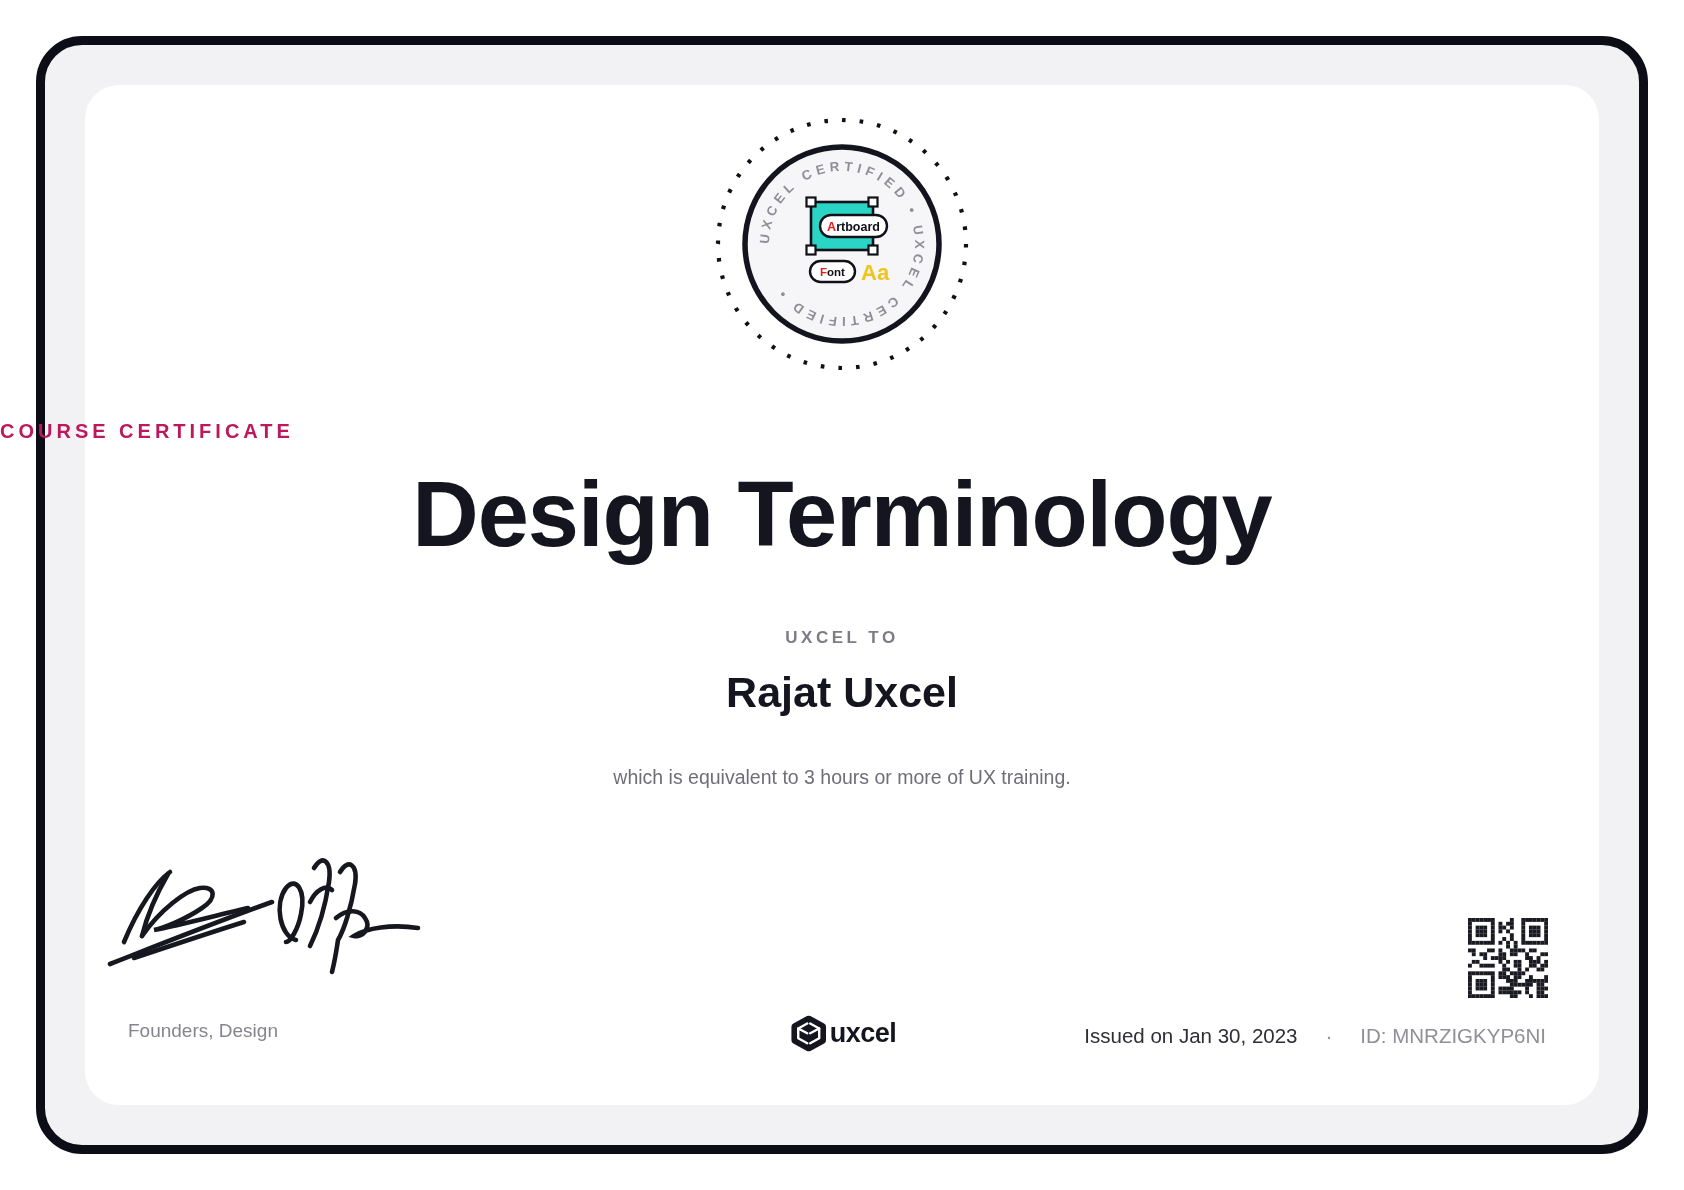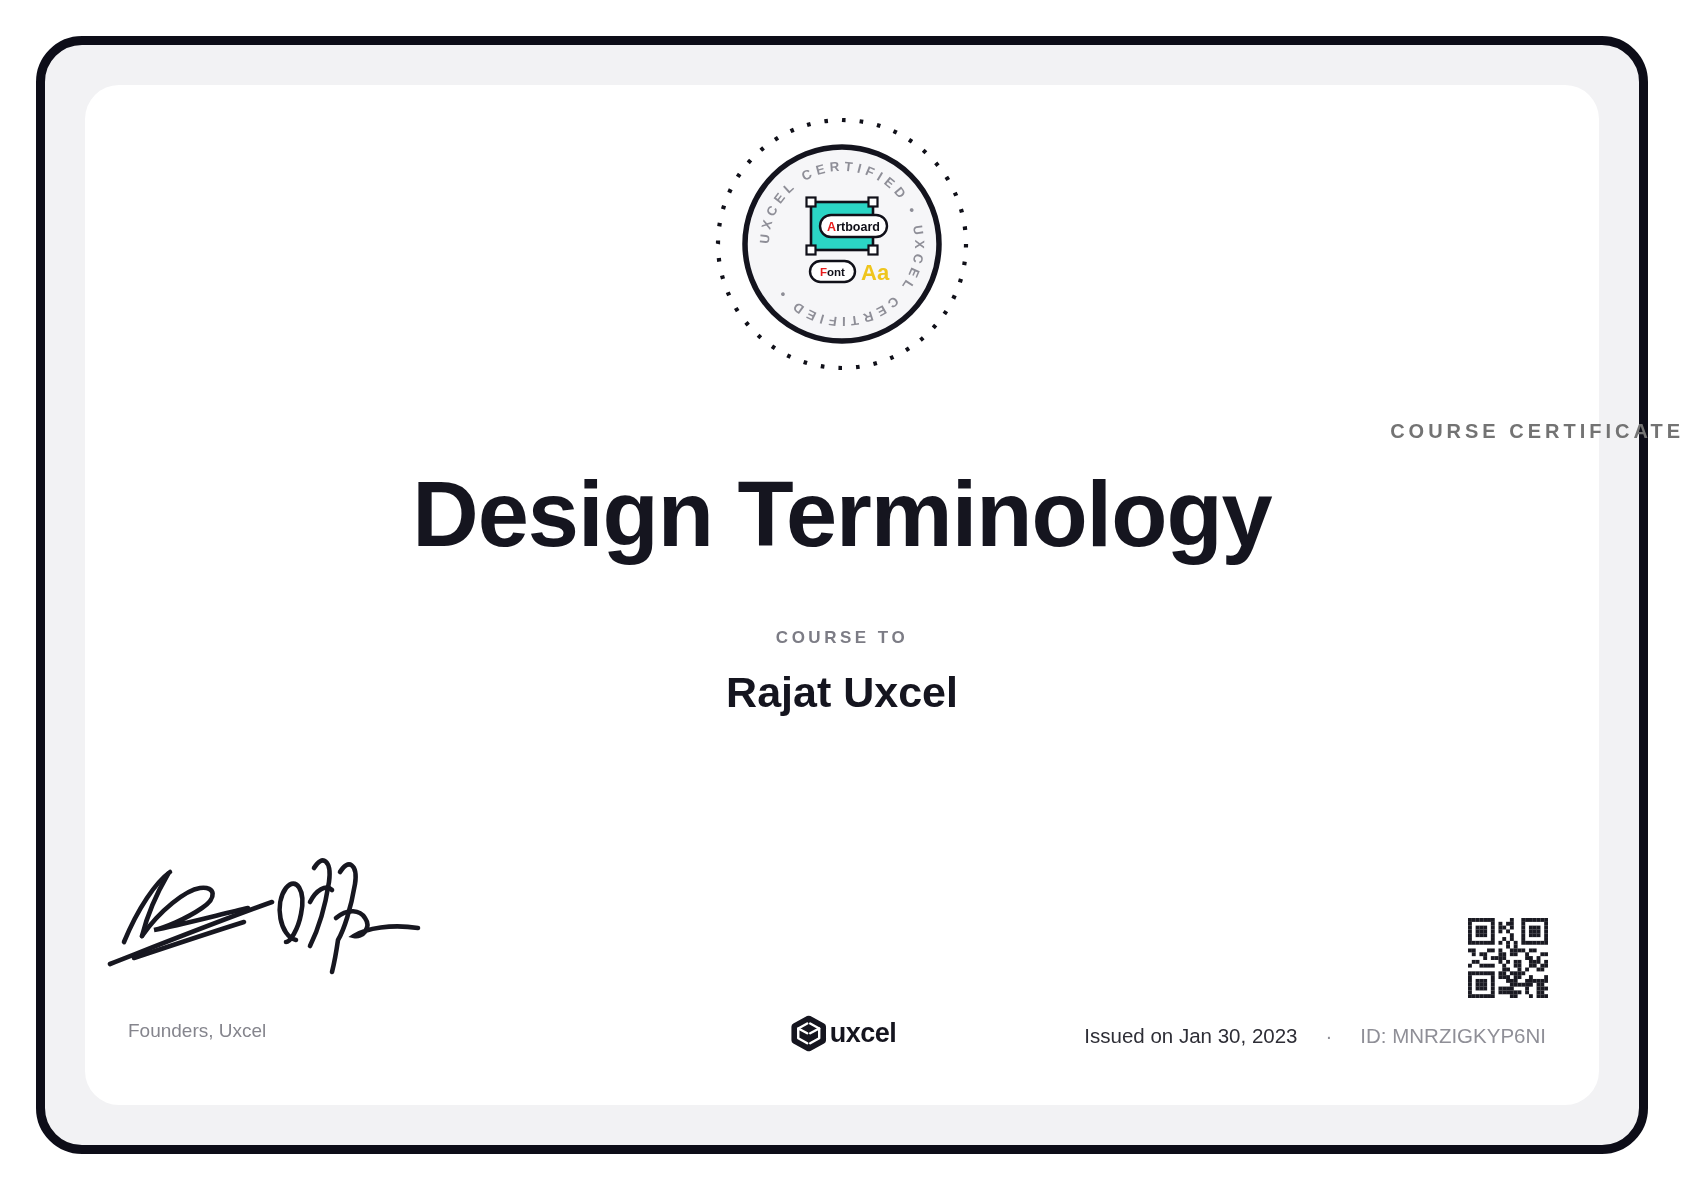--- a/index.html
+++ b/index.html
@@ -10,22 +10,22 @@
   .card{
     position:absolute;left:36px;top:36px;right:36px;bottom:36px;
     border:9px solid #0D0D18;border-radius:46px;background:#F2F2F4;
   }
   .panel{
     position:absolute;left:40px;top:40px;right:40px;bottom:40px;
     background:#ffffff;border-radius:34px;
   }
   .badge-wrap{position:absolute;left:712px;top:114px;width:260px;height:260px;}
   .eyebrow{
-    position:absolute;left:0;top:420px;width:100%;text-align:right;
-    font-size:20px;font-weight:bold;letter-spacing:4px;color:#737373;
+    position:absolute;left:0;top:420px;width:100%;text-align:left;
+    font-size:20px;font-weight:bold;letter-spacing:4px;color:#be185d;
   }
   .title{
     position:absolute;left:0;top:462px;width:100%;text-align:center;
     font-size:92px;font-weight:800;letter-spacing:-1px;color:#15151F;
   }
   .issued-to{
     position:absolute;left:0;top:628px;width:100%;text-align:center;
     font-size:17px;font-weight:bold;letter-spacing:3.5px;color:#7C7C85;
   }
   .name{
@@ -81,24 +81,25 @@
       <text x="141.5" y="116.5" text-anchor="middle" font-size="12.5" font-weight="bold"><tspan fill="#E81C1C">A</tspan><tspan fill="#101019">rtboard</tspan></text>
       <rect x="98" y="147" width="45" height="21" rx="10.5" fill="#ffffff" stroke="#101019" stroke-width="2.4"></rect>
       <text x="120.5" y="162" text-anchor="middle" font-size="11.5" font-weight="bold"><tspan fill="#E81C1C">F</tspan><tspan fill="#101019">ont</tspan></text>
       <text x="149" y="165.5" font-size="22" font-weight="800" fill="#EFC51D">Aa</text>
     </g>
   </svg>
 </div>
 
 <div class="eyebrow">COURSE CERTIFICATE</div>
 <div class="title">Design Terminology</div>
-<div class="issued-to">COURSE TO</div>
+<div class="issued-to">UXCEL TO</div>
 <div class="name">Rajat Uxcel</div>
 
 <div class="desc">
+  <div>which is equivalent to 3 hours or more of UX training.</div>
 </div>
 
 <div class="sigs">
   <svg width="330" height="178" viewBox="0 0 330 178" fill="none">
     <g stroke="#171720" stroke-width="4.6" stroke-linecap="round">
       <path d="M24 110 C38 76 56 50 70 40"></path>
       <path d="M68 42 C54 66 46 88 42 104"></path>
       <path d="M42 104 C60 78 86 58 100 56 C116 54 117 66 102 76 C86 87 64 96 54 98 C76 94 122 82 148 76"></path>
       <path d="M10 132 C56 114 116 90 172 70"></path>
       <path d="M34 126 C70 114 112 100 144 90"></path>
@@ -106,21 +107,21 @@
     <g stroke="#171720" stroke-width="4.6" stroke-linecap="round">
       <path d="M196 108 C180 104 174 72 186 56 C196 44 206 58 201 82 C198 98 190 110 186 110"></path>
       <path d="M214 36 C222 22 232 28 229 50 C225 76 217 100 210 114"></path>
       <path d="M210 70 C216 58 226 52 232 58"></path>
       <path d="M240 40 C248 26 258 32 255 52 C251 76 244 98 238 108 C236 122 234 132 232 140"></path>
       <path d="M236 86 C248 76 260 78 265 86 C272 96 262 106 254 104 C266 96 292 92 318 96"></path>
     </g>
   </svg>
 </div>
 
-<div class="founders">Founders, Uxcel</div>
+<div class="founders">Founders, Design</div>
 
 <div class="brand-row">
   <svg width="42" height="43" viewBox="0 0 40 41">
     <path d="M20 7 L33 14 L33 27 L20 34 L7 27 L7 14 Z" fill="#15151F" stroke="#15151F" stroke-width="7" stroke-linejoin="round"></path>
     <g stroke="#ffffff" stroke-width="2.3" fill="none" stroke-linecap="round" stroke-linejoin="round">
       <path d="M18.6 11 L10 15.7 L10 25 L18.6 29.8"></path>
       <path d="M21.4 11 L30 15.7 L30 25 L21.4 29.8"></path>
       <path d="M10 15.7 L18.6 20.3"></path>
       <path d="M30 15.7 L21.4 20.3"></path>
     </g>

